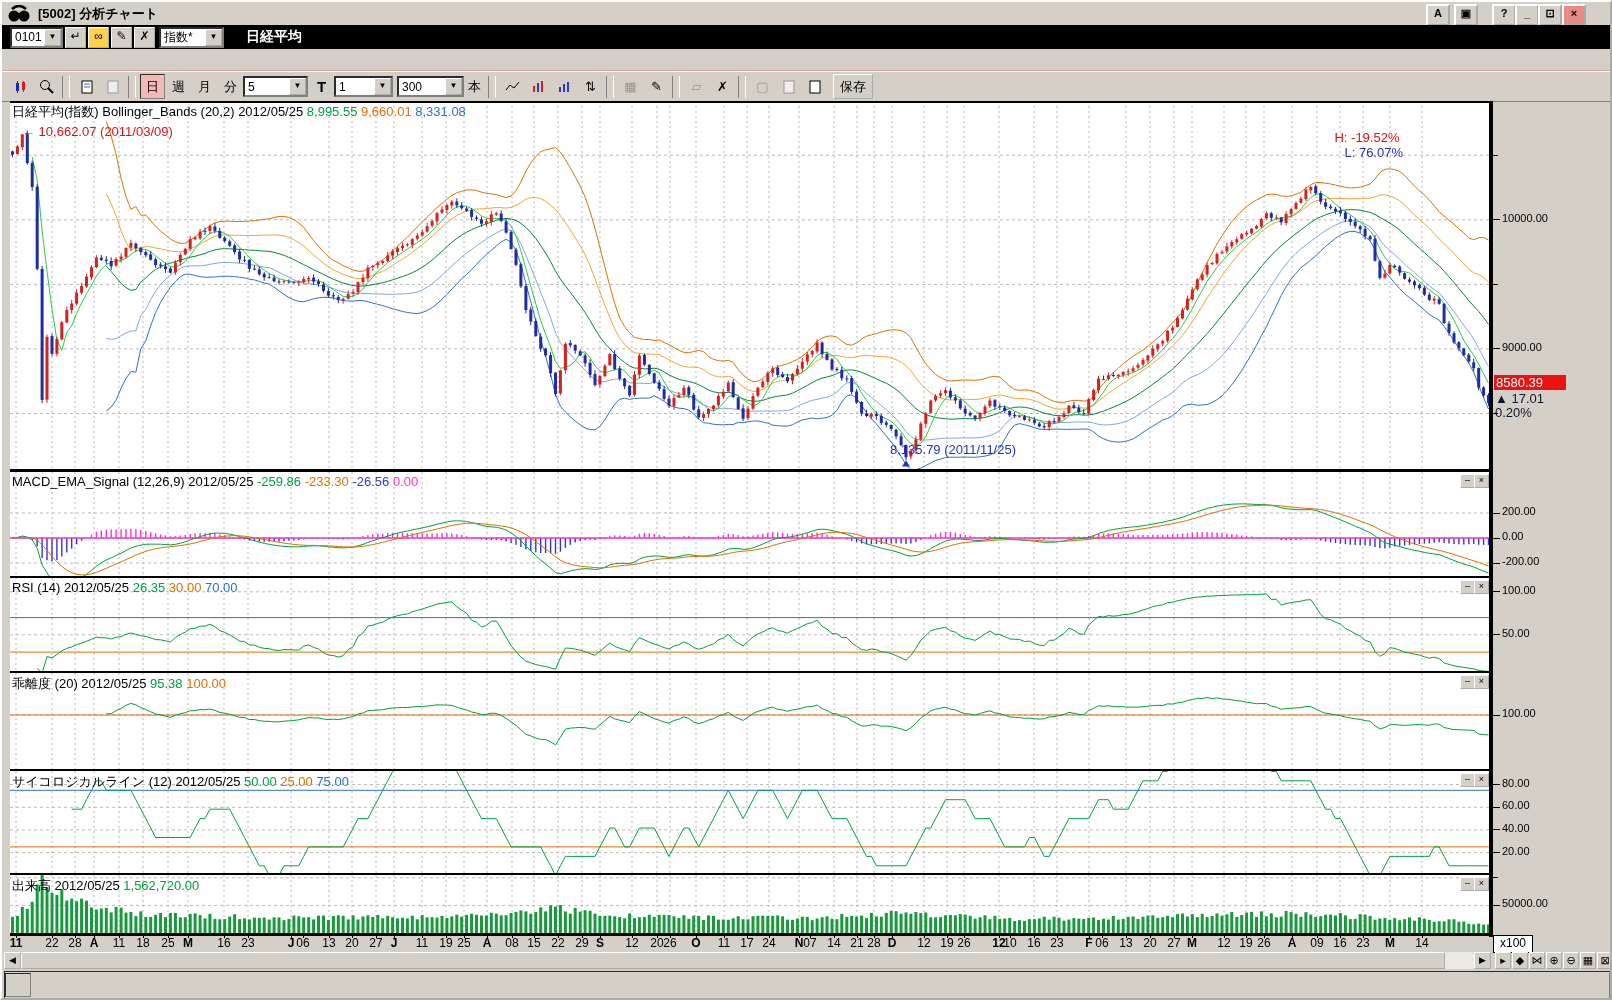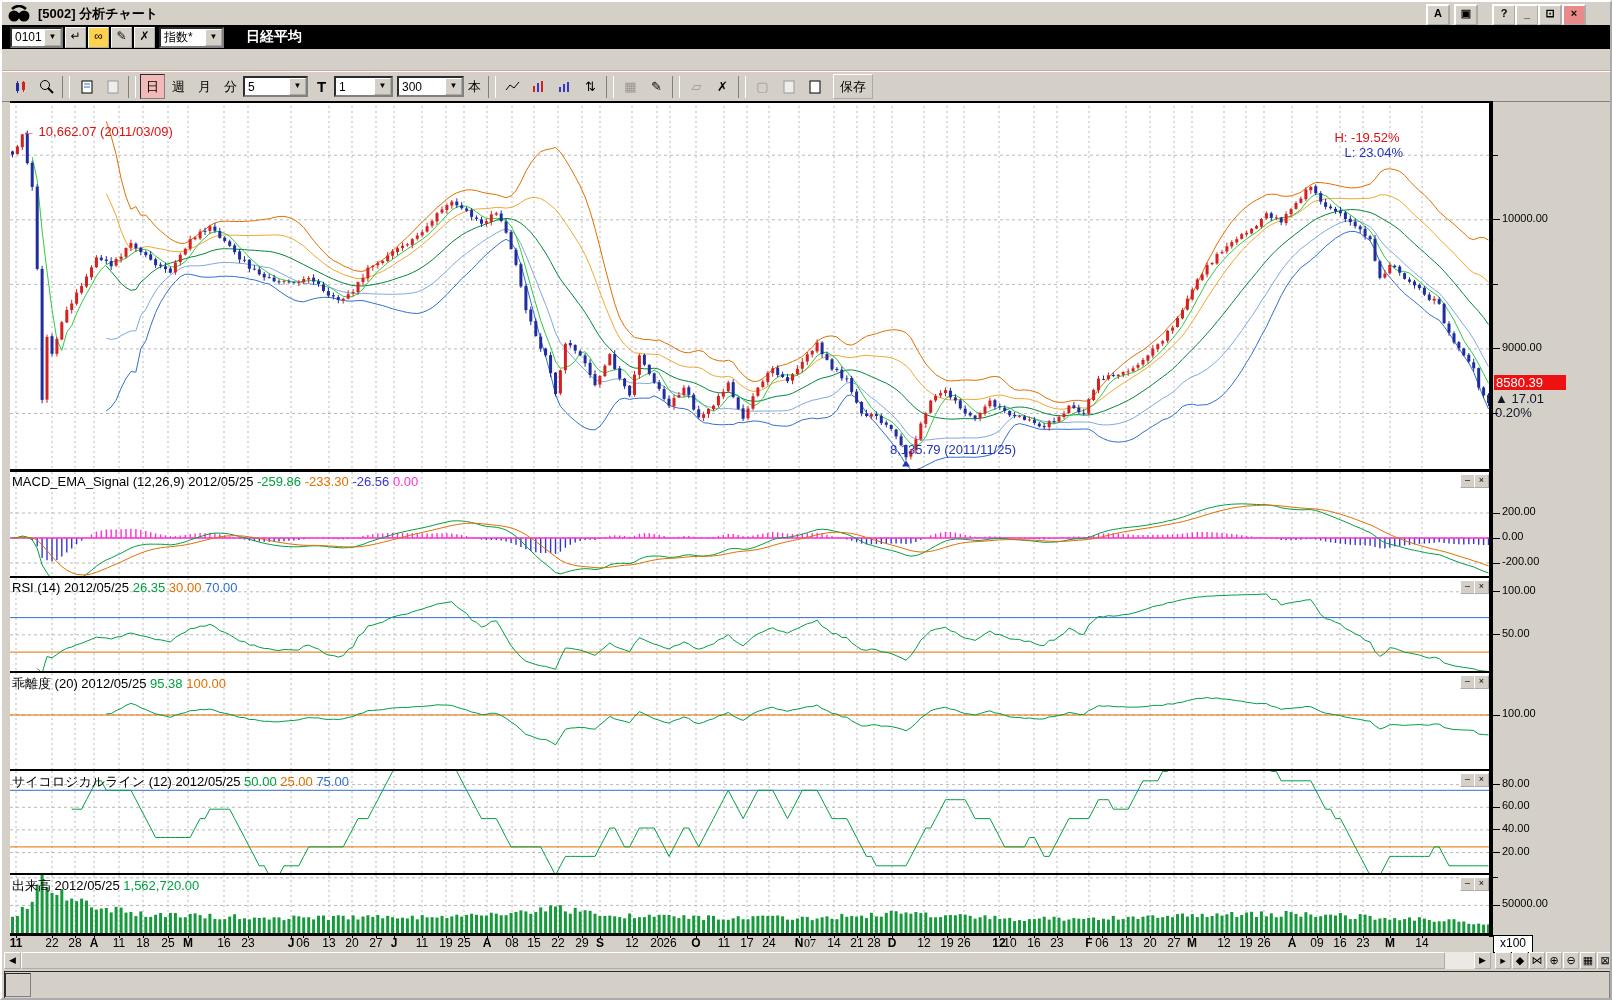--- a/index.html
+++ b/index.html
@@ -1786,29 +1786,30 @@
       <rect x="0" y="0" width="1481" height="2" fill="#000"></rect>
       <rect x="0" y="368" width="1481" height="3" fill="#000"></rect>
       <rect x="0" y="475" width="1481" height="2" fill="#000"></rect>
       <rect x="0" y="570" width="1481" height="2" fill="#000"></rect>
       <rect x="0" y="668" width="1481" height="2" fill="#000"></rect>
       <rect x="0" y="772" width="1481" height="2" fill="#000"></rect>
       <rect x="0" y="832" width="1481" height="3" fill="#000"></rect>
     </svg>
   <div id="vaxis"></div>
 
+  <div class="phdr" style="left:10px;top:101px" id="hdr-main"><span>日経平均(指数) Bollinger_Bands (20,2) 2012/05/25 </span><span style="color: rgb(0, 160, 64);">8,995.55 </span><span style="color: rgb(224, 112, 0);">9,660.01 </span><span style="color: rgb(48, 112, 208);">8,331.08 </span></div>
   <div class="phdr" style="left:10px;top:472px" id="hdr-macd"><span>MACD_EMA_Signal (12,26,9) 2012/05/25 </span><span style="color: rgb(0, 160, 64); margin-top: 47px;">-259.86 </span><span style="color: rgb(224, 112, 0);">-233.30 </span><span style="color: rgb(53, 53, 208);">-26.56 </span><span style="color: rgb(255, 48, 208);">0.00 </span></div>
   <div class="phdr" style="left:10px;top:578px" id="hdr-rsi"><span>RSI (14) 2012/05/25 </span><span style="color: rgb(0, 160, 64);">26.35 </span><span style="color: rgb(224, 112, 0);">30.00 </span><span style="color: rgb(48, 112, 208);">70.00 </span></div>
   <div class="phdr" style="left:10px;top:673px" id="hdr-kairi"><span>乖離度 (20) 2012/05/25 </span><span style="color: rgb(0, 160, 64);">95.38 </span><span style="color: rgb(224, 112, 0);">100.00 </span></div>
   <div class="phdr" style="left:10px;top:771px" id="hdr-psych"><span>サイコロジカルライン (12) 2012/05/25 </span><span style="color: rgb(0, 160, 64);">50.00 </span><span style="color: rgb(224, 112, 0);">25.00 </span><span style="color: rgb(48, 112, 208);">75.00 </span></div>
   <div class="phdr" style="left:10px;top:875px" id="hdr-vol"><span>出来高 2012/05/25 </span><span style="color: rgb(0, 160, 64);">1,562,720.00 </span></div>
 
   <div class="note" style="left:1318px;top:113px">
     <span style="color:#dd1111">H: -19.52%</span>
-    <span style="color:#2233bb;margin-left:10px">L: 23.04%</span>
+    <span style="color:#2233bb;margin-left:10px">L: 76.07%</span>
   </div>
   <div class="note" style="left:20px;top:122px;color:#dd1111">← 10,662.07 (2011/03/09)</div>
   <div class="note" style="left:888px;top:440px;color:#2233bb">8,135.79 (2011/11/25)</div>
   <div class="pricetag">8580.39</div>
   <div class="pricesub" style="top:389px">▲ 17.01</div>
   <div class="pricesub" style="top:403px">0.20%</div>
   <div class="x100box">x100</div>
 
   <div id="hscroll">
     <span class="sc-btn" style="left:0">◀</span>
@@ -1926,21 +1927,21 @@
     <div class="xlab bold" style="left: 694px;">O</div>
     <div class="axistick" style="left: 694px; top: 931px; width: 1px; height: 5px;"></div>
     <div class="xlab" style="left: 722px;">11</div>
     <div class="axistick" style="left: 722px; top: 931px; width: 1px; height: 5px;"></div>
     <div class="xlab" style="left: 745px;">17</div>
     <div class="axistick" style="left: 745px; top: 931px; width: 1px; height: 5px;"></div>
     <div class="xlab" style="left: 767px;">24</div>
     <div class="axistick" style="left: 767px; top: 931px; width: 1px; height: 5px;"></div>
     <div class="xlab bold" style="left: 797px;">N</div>
     <div class="axistick" style="left: 797px; top: 931px; width: 1px; height: 5px;"></div>
-    <div class="xlab" style="left: 808px; font-family: Liberation Serif, serif;">07</div>
+    <div class="xlab" style="left: 808px;">07</div>
     <div class="axistick" style="left: 808px; top: 931px; width: 1px; height: 5px;"></div>
     <div class="xlab" style="left: 832px;">14</div>
     <div class="axistick" style="left: 832px; top: 931px; width: 1px; height: 5px;"></div>
     <div class="xlab" style="left: 855px;">21</div>
     <div class="axistick" style="left: 855px; top: 931px; width: 1px; height: 5px;"></div>
     <div class="xlab" style="left: 872px;">28</div>
     <div class="axistick" style="left: 872px; top: 931px; width: 1px; height: 5px;"></div>
     <div class="xlab bold" style="left: 890px;">D</div>
     <div class="axistick" style="left: 890px; top: 931px; width: 1px; height: 5px;"></div>
     <div class="xlab" style="left: 922px;">12</div>

